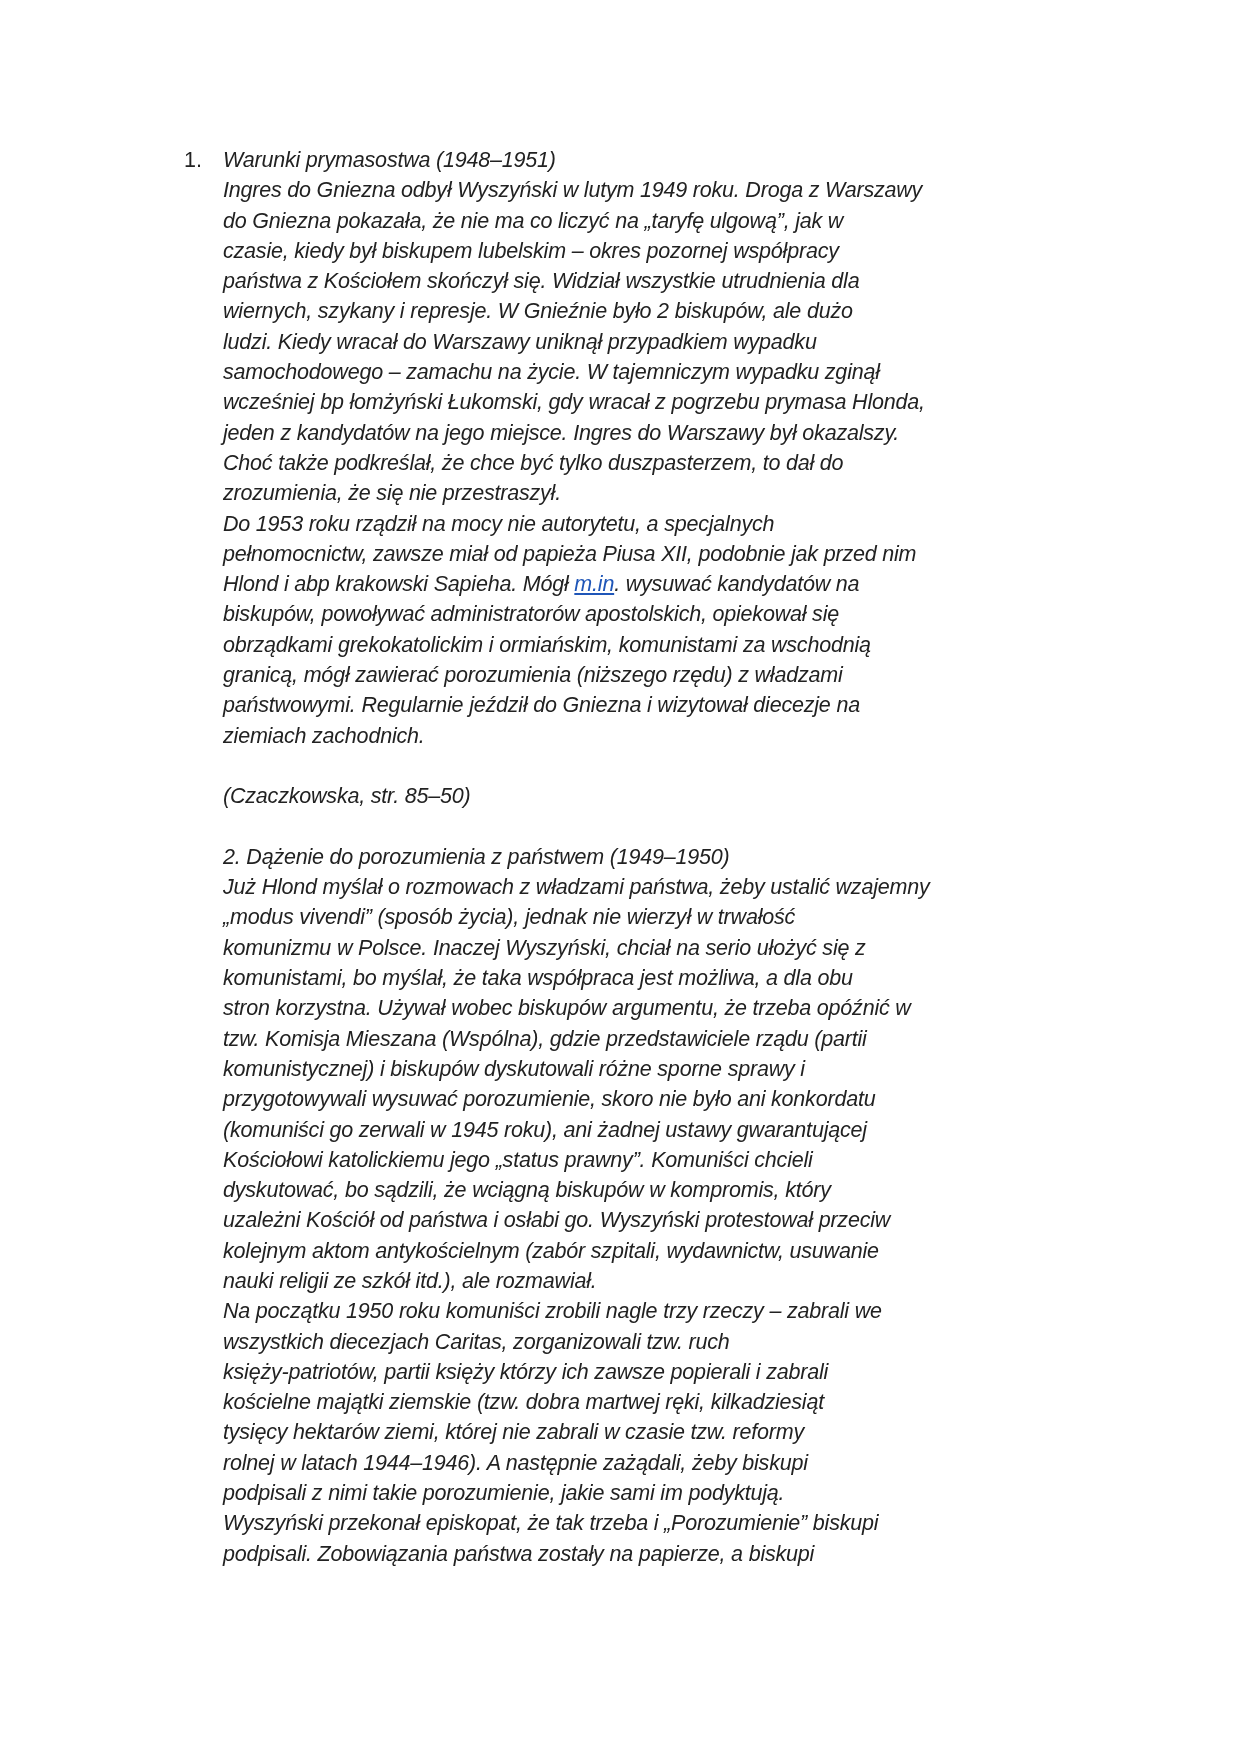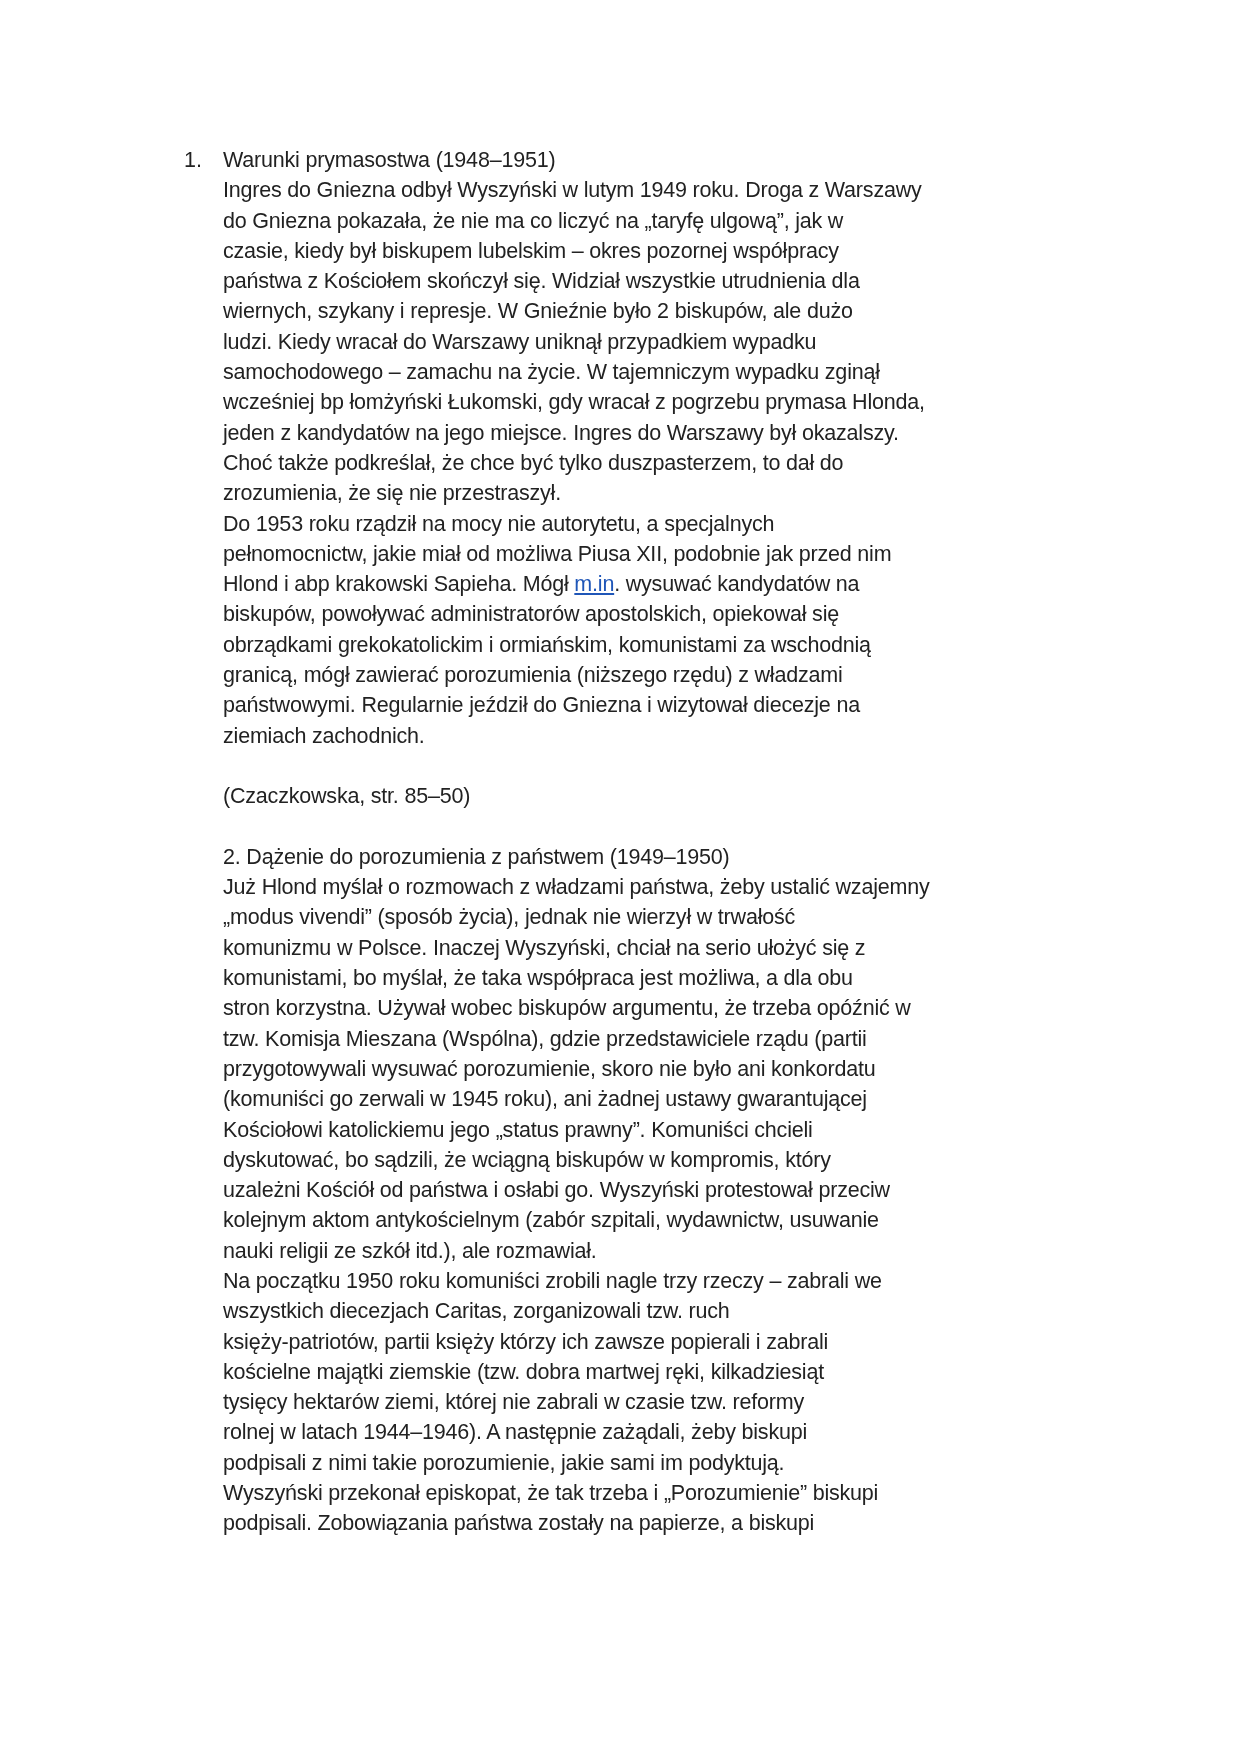--- a/index.html
+++ b/index.html
@@ -35,20 +35,21 @@
       top: 145px;
       width: 800px;
       font-size: 21.5px;
       line-height: 30.3px;
       letter-spacing: -0.2px;
     }
     .line {
       display: block;
       white-space: nowrap;
       height: 30.3px;
+      font-style: italic;
     }
     .blank {
       display: block;
       height: 30.3px;
     }
     a.link {
       color: #1f56b8;
       text-decoration: underline;
     }
   </style>
@@ -68,40 +69,41 @@
       <span class="line">czasie, kiedy był biskupem lubelskim – okres pozornej współpracy</span>
       <span class="line">państwa z Kościołem skończył się. Widział wszystkie utrudnienia dla</span>
       <span class="line">wiernych, szykany i represje. W Gnieźnie było 2 biskupów, ale dużo</span>
       <span class="line">ludzi. Kiedy wracał do Warszawy uniknął przypadkiem wypadku</span>
       <span class="line">samochodowego – zamachu na życie. W tajemniczym wypadku zginął</span>
       <span class="line">wcześniej bp łomżyński Łukomski, gdy wracał z pogrzebu prymasa Hlonda,</span>
       <span class="line">jeden z kandydatów na jego miejsce. Ingres do Warszawy był okazalszy.</span>
       <span class="line">Choć także podkreślał, że chce być tylko duszpasterzem, to dał do</span>
       <span class="line">zrozumienia, że się nie przestraszył.</span>
       <span class="line">Do 1953 roku rządził na mocy nie autorytetu, a specjalnych</span>
-      <span class="line">pełnomocnictw, jakie miał od możliwa Piusa XII, podobnie jak przed nim</span>
+      <span class="line">pełnomocnictw, zawsze miał od papieża Piusa XII, podobnie jak przed nim</span>
       <span class="line"><span>Hlond i abp krakowski Sapieha. Mógł </span><a class="link" href="#">m.in</a><span>. wysuwać kandydatów na</span></span>
       <span class="line">biskupów, powoływać administratorów apostolskich, opiekował się</span>
       <span class="line">obrządkami grekokatolickim i ormiańskim, komunistami za wschodnią</span>
       <span class="line">granicą, mógł zawierać porozumienia (niższego rzędu) z władzami</span>
       <span class="line">państwowymi. Regularnie jeździł do Gniezna i wizytował diecezje na</span>
       <span class="line">ziemiach zachodnich.</span>
       <span class="blank"></span>
       <span class="line">(Czaczkowska, str. 85–50)</span>
       <span class="blank"></span>
     </div>
 
     <div>
       <span class="line">2. Dążenie do porozumienia z państwem (1949–1950)</span>
       <span class="line">Już Hlond myślał o rozmowach z władzami państwa, żeby ustalić wzajemny</span>
       <span class="line">„modus vivendi” (sposób życia), jednak nie wierzył w trwałość</span>
       <span class="line">komunizmu w Polsce. Inaczej Wyszyński, chciał na serio ułożyć się z</span>
       <span class="line">komunistami, bo myślał, że taka współpraca jest możliwa, a dla obu</span>
       <span class="line">stron korzystna. Używał wobec biskupów argumentu, że trzeba opóźnić w</span>
       <span class="line">tzw. Komisja Mieszana (Wspólna), gdzie przedstawiciele rządu (partii</span>
+      <span class="line">komunistycznej) i biskupów dyskutowali różne sporne sprawy i</span>
       <span class="line">przygotowywali wysuwać porozumienie, skoro nie było ani konkordatu</span>
       <span class="line">(komuniści go zerwali w 1945 roku), ani żadnej ustawy gwarantującej</span>
       <span class="line">Kościołowi katolickiemu jego „status prawny”. Komuniści chcieli</span>
       <span class="line">dyskutować, bo sądzili, że wciągną biskupów w kompromis, który</span>
       <span class="line">uzależni Kościół od państwa i osłabi go. Wyszyński protestował przeciw</span>
       <span class="line">kolejnym aktom antykościelnym (zabór szpitali, wydawnictw, usuwanie</span>
       <span class="line">nauki religii ze szkół itd.), ale rozmawiał.</span>
       <span class="line">Na początku 1950 roku komuniści zrobili nagle trzy rzeczy – zabrali we</span>
       <span class="line">wszystkich diecezjach Caritas, zorganizowali tzw. ruch</span>
       <span class="line">księży-patriotów, partii księży którzy ich zawsze popierali i zabrali</span>

